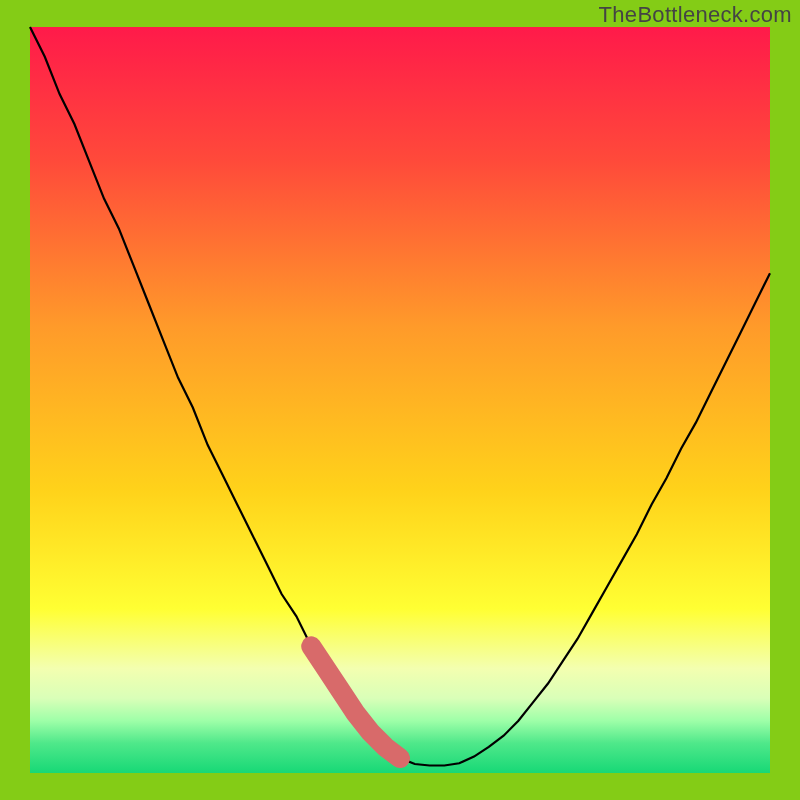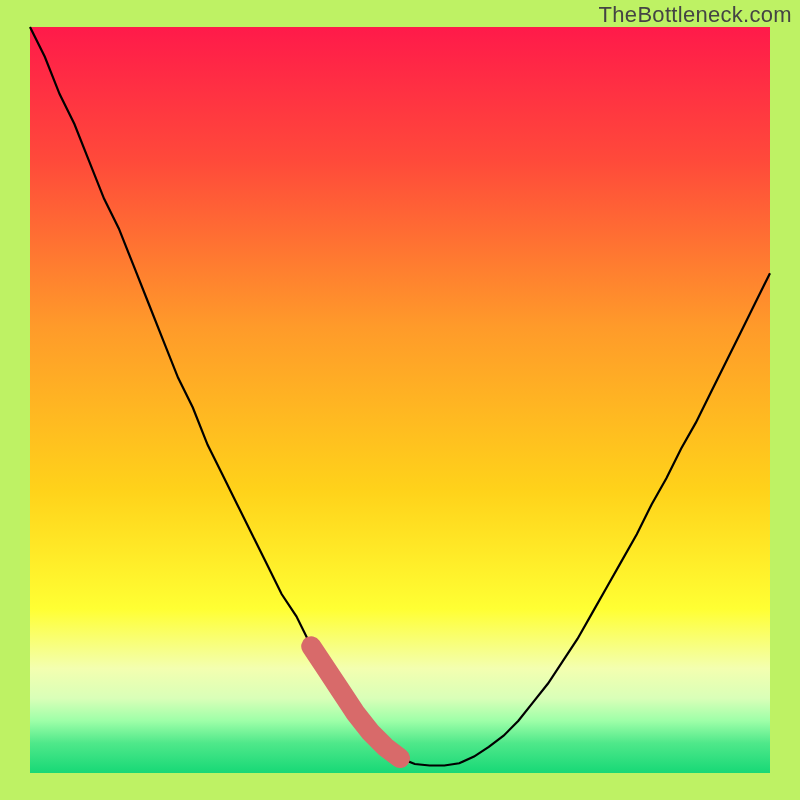--- a/index.html
+++ b/index.html
@@ -8,21 +8,21 @@
     width: 800px;
     height: 800px;
     background: #000;
     overflow: hidden;
     font-family: Arial, Helvetica, sans-serif;
   }
   .container {
     position: relative;
     width: 800px;
     height: 800px;
-    background: #bef264;
+    background: #84cc16;
   }
   .watermark {
     position: absolute;
     top: 2px;
     right: 8px;
     color: #444;
     font-size: 22px;
     font-weight: 500;
     letter-spacing: 0.3px;
     z-index: 10;

